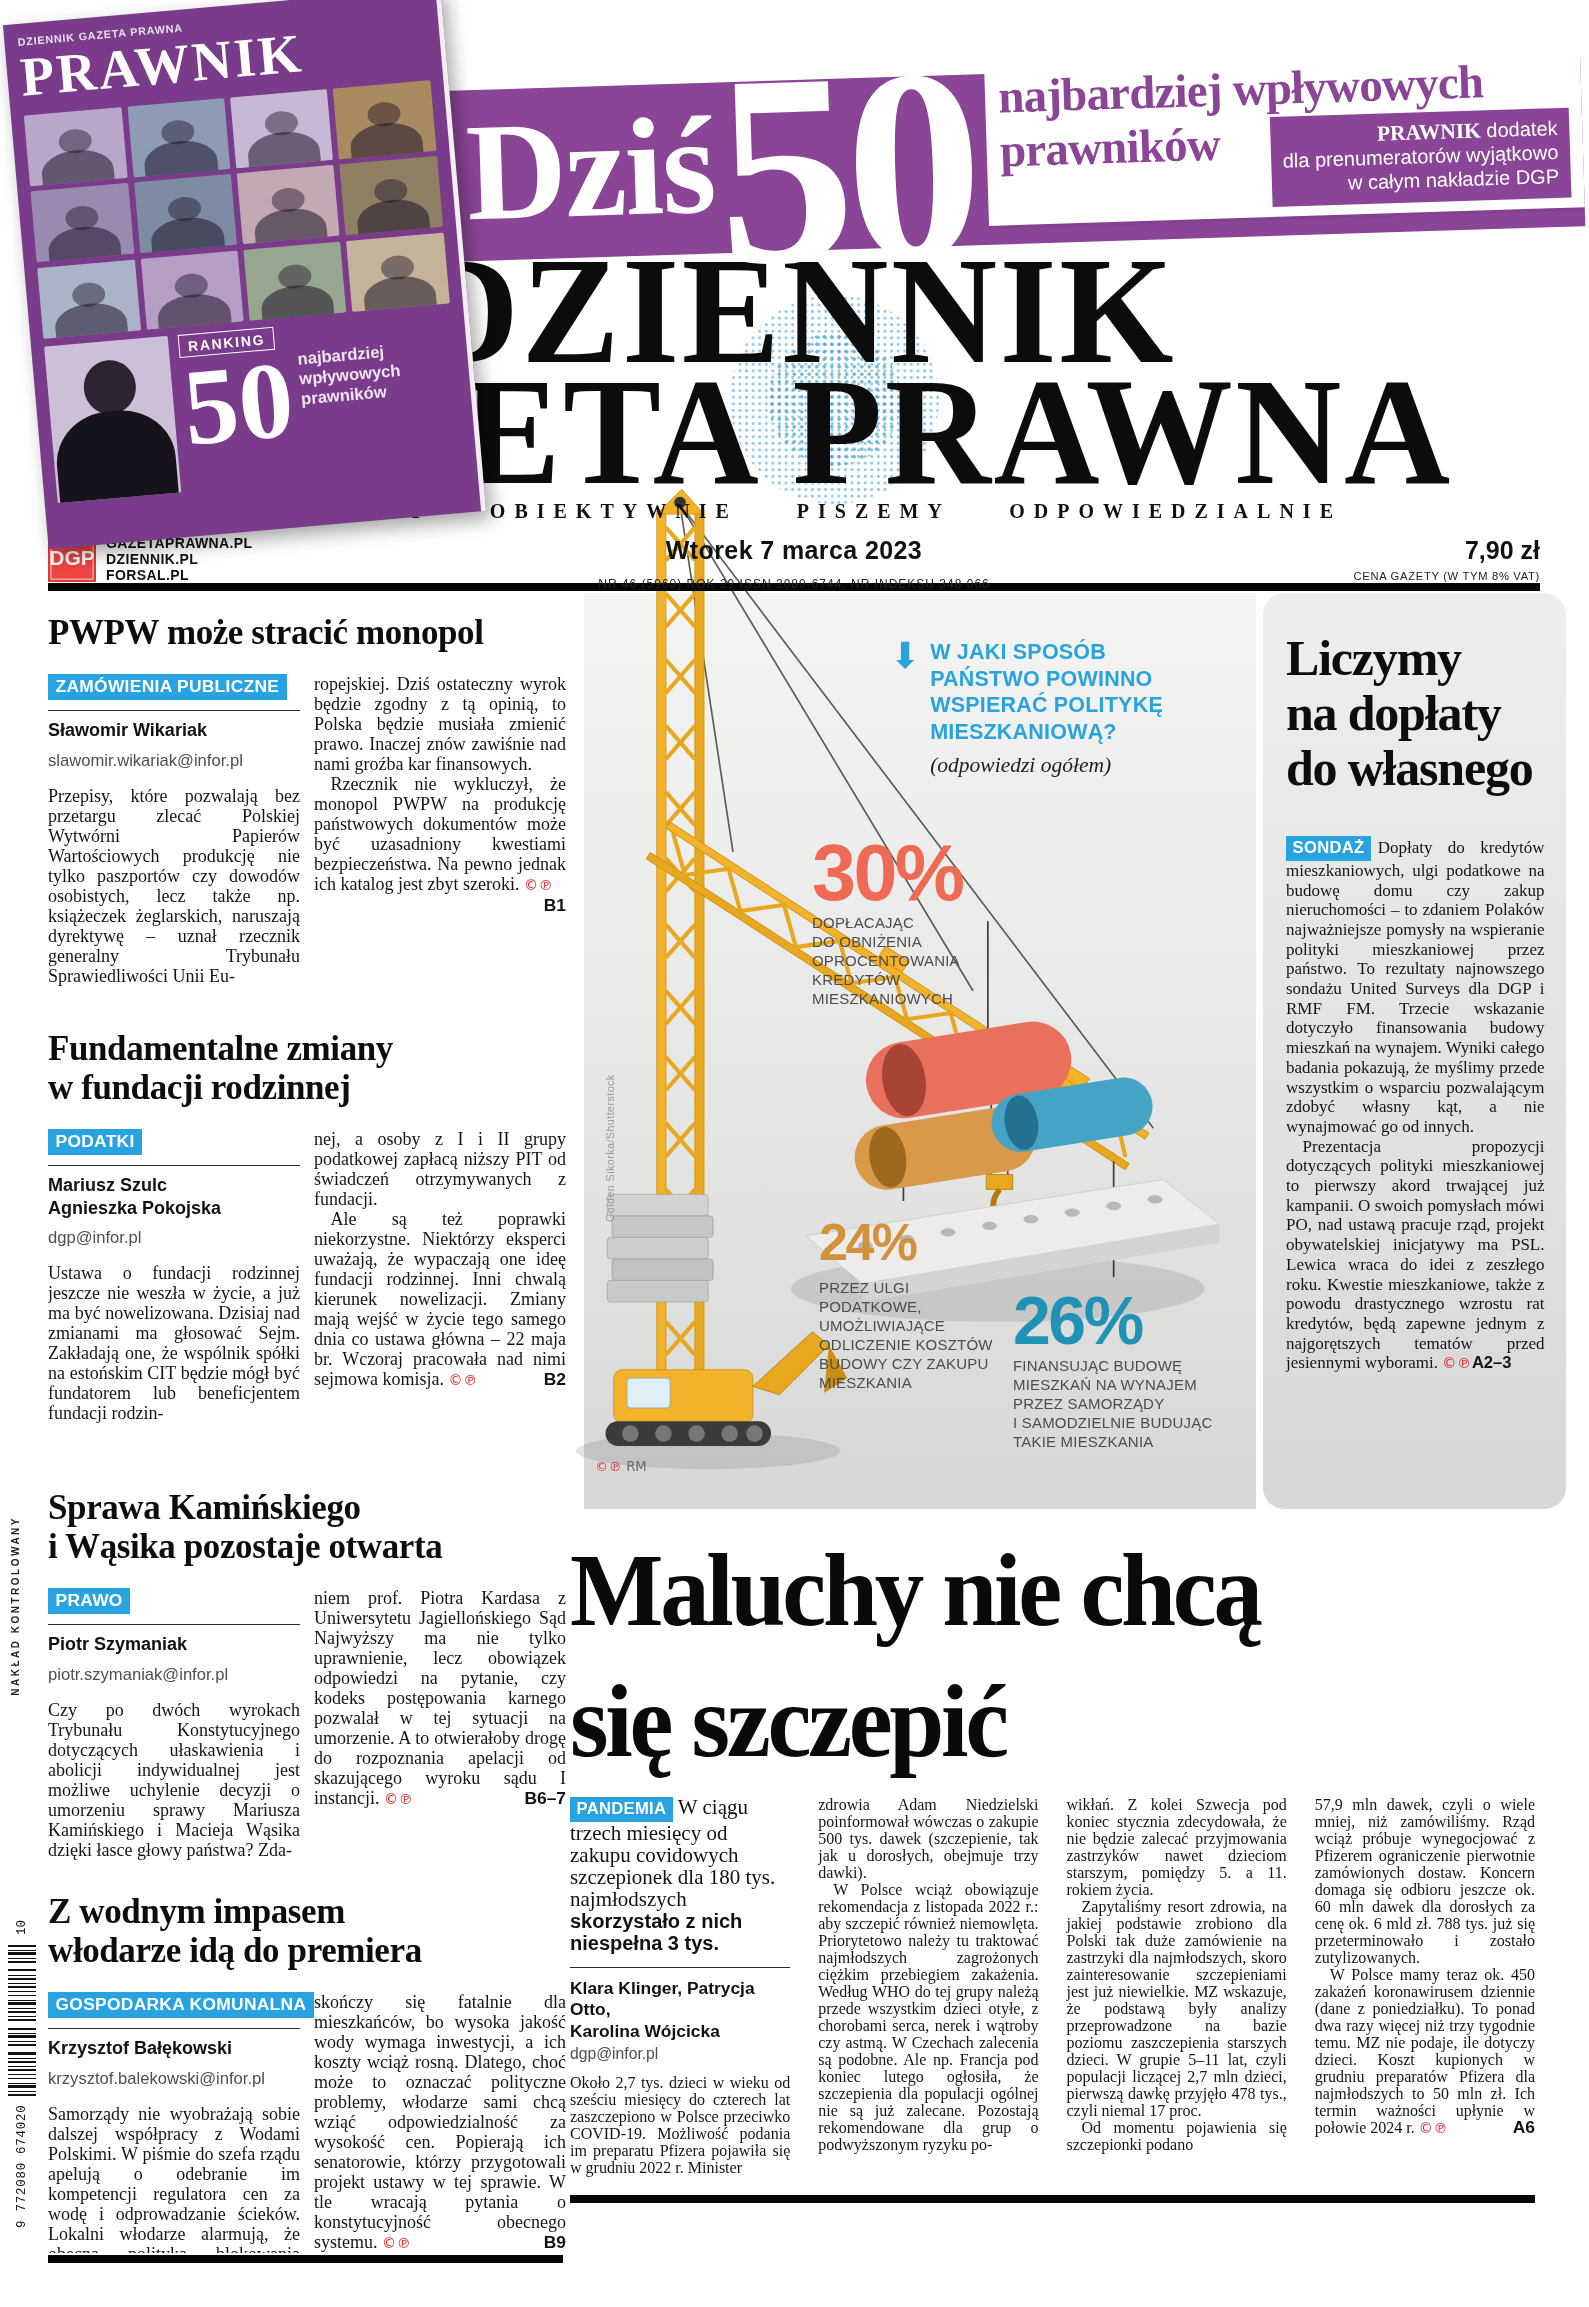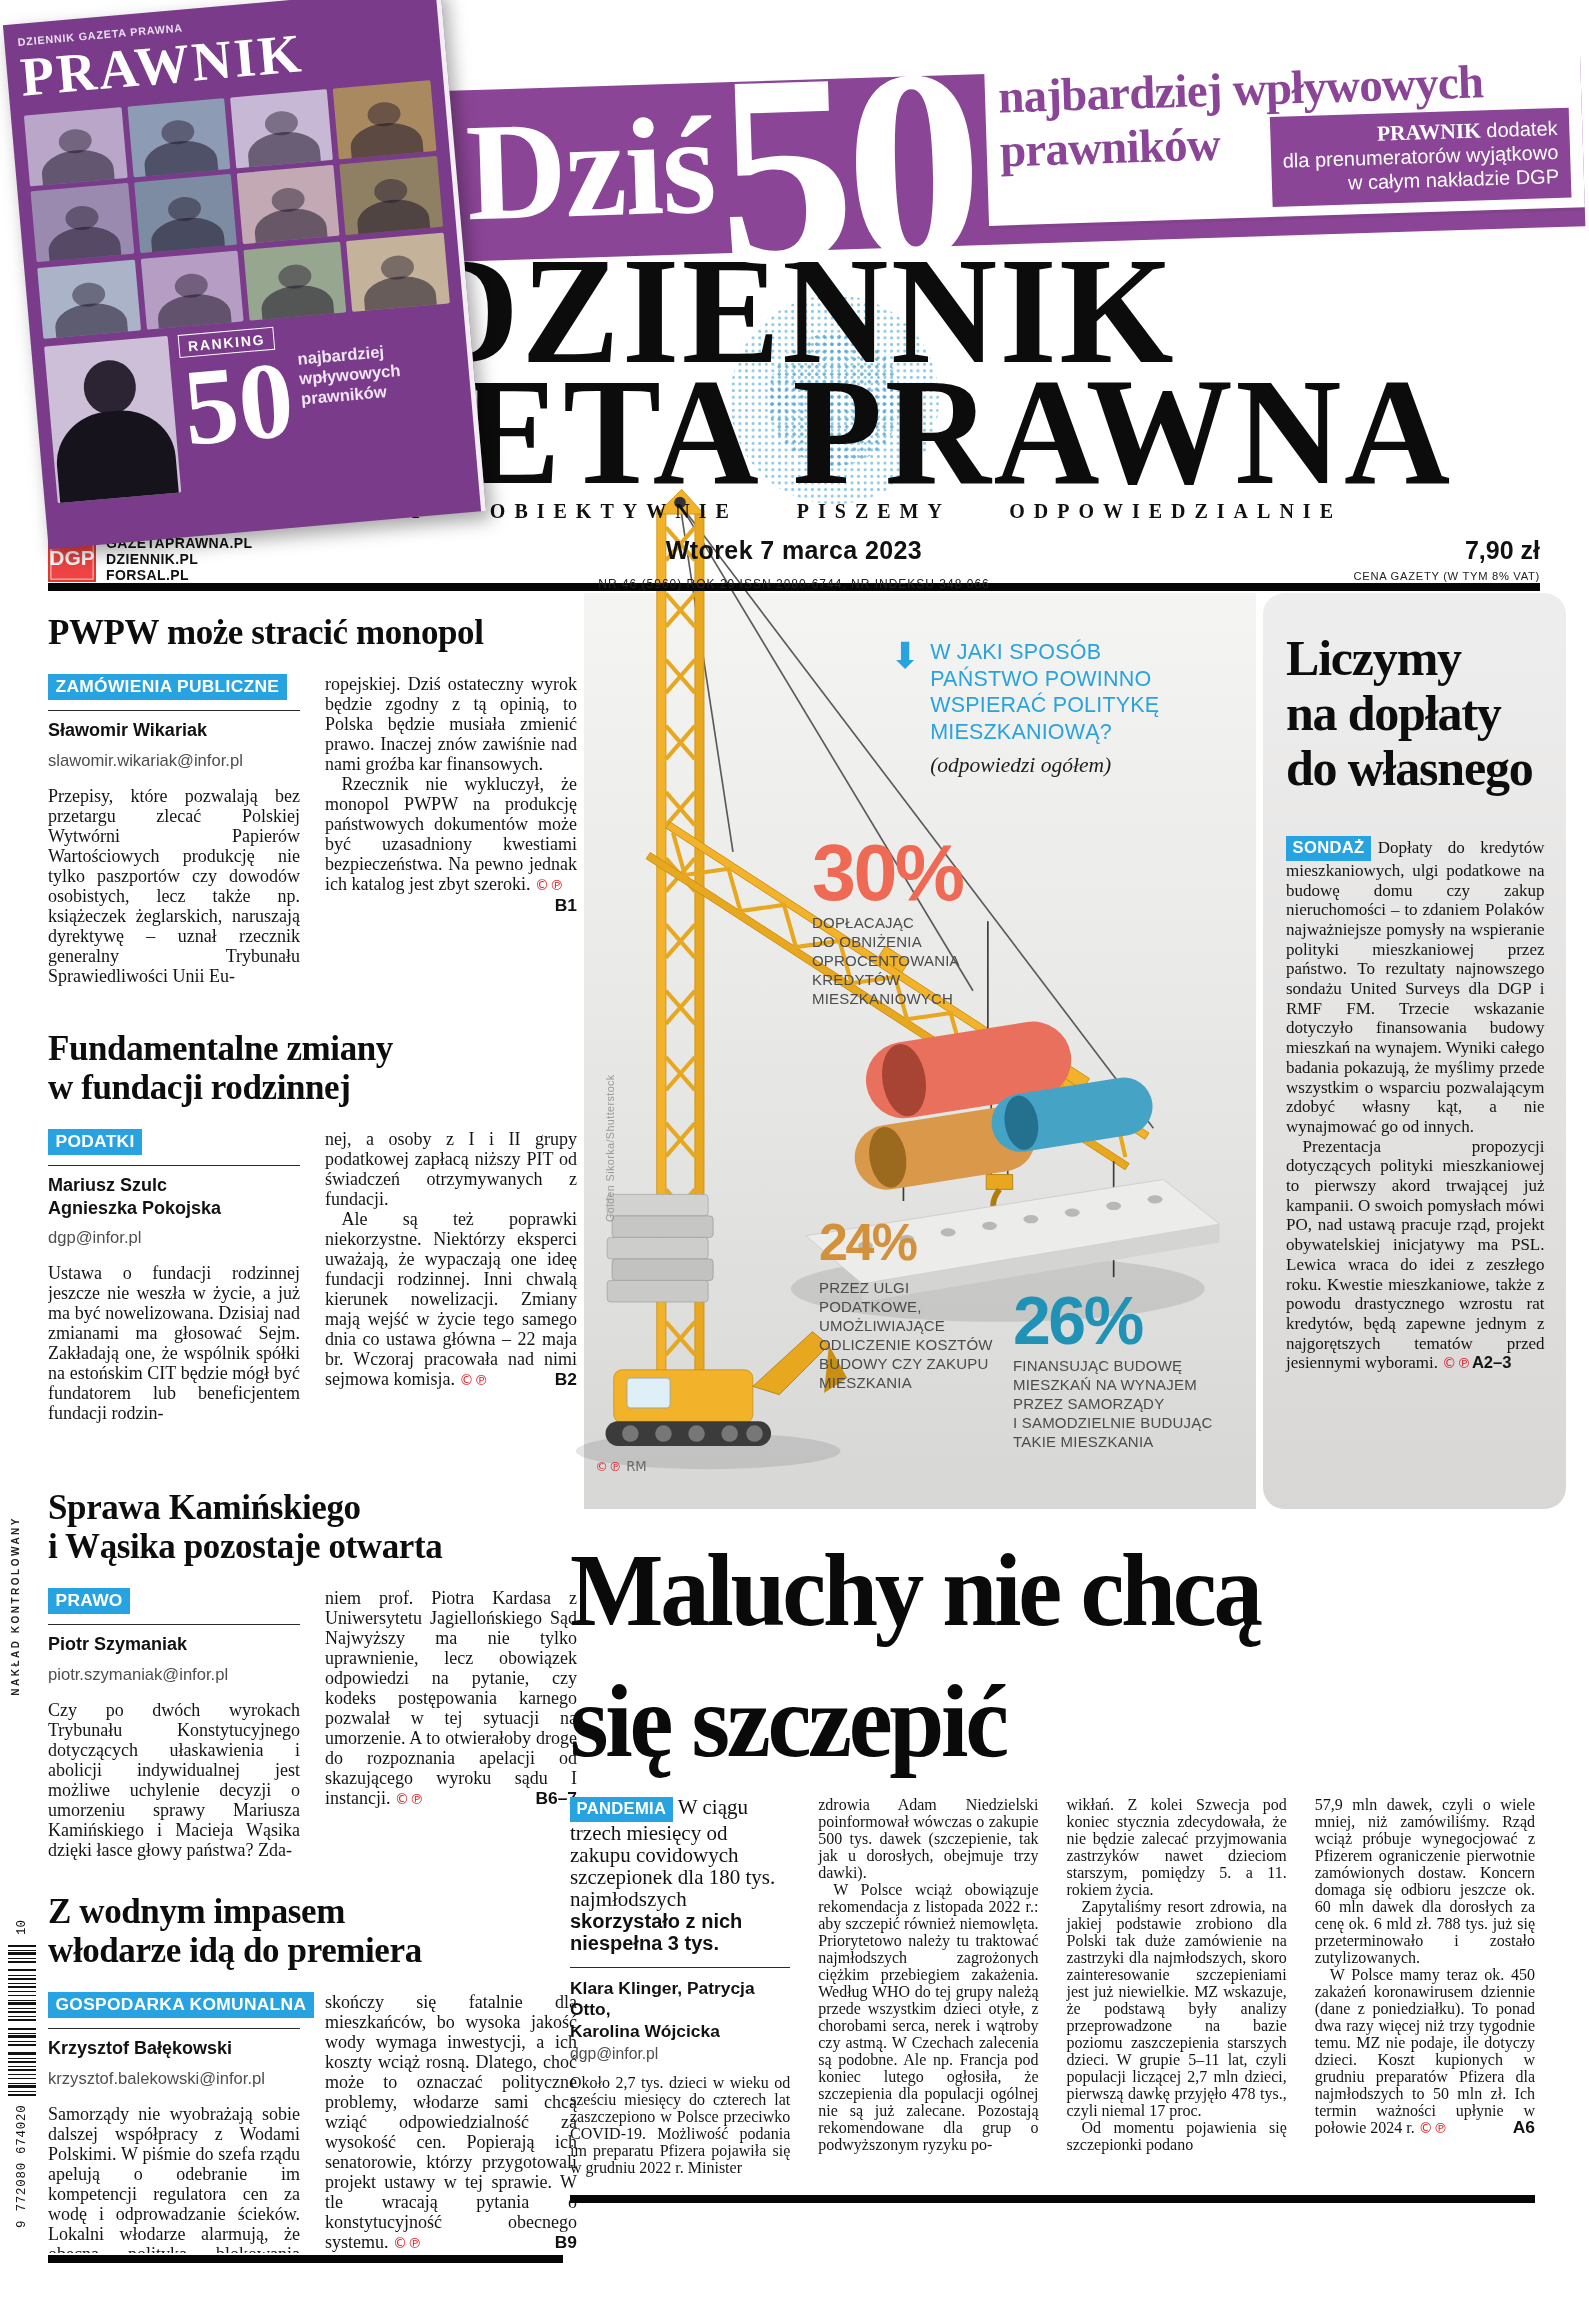--- a/index.html
+++ b/index.html
@@ -70,21 +70,21 @@
   .date{font-weight:700;font-size:25px;letter-spacing:0.4px}
   .issue{font-size:12px;letter-spacing:1px;color:#222;margin-top:12px}
   .price-block{margin-left:auto;text-align:right;padding-top:1.7px}
   .price{font-weight:700;font-size:25px}
   .price-note{font-size:11.2px;letter-spacing:0.7px;color:#222;margin-top:5.8px}
   .black-rule{position:absolute;left:48px;top:583px;width:1492px;height:7.5px;background:#060606;z-index:2}
 
   
   .article{position:absolute;left:48px;width:535px;overflow:hidden}
   .art-head{font-weight:700;font-size:35px;line-height:39px;letter-spacing:-0.4px;white-space:pre-line;color:#0d0d0d}
-  .art-cols{display:flex;gap:25px;margin-top:21.5px}
+  .art-cols{display:flex;gap:14px;margin-top:21.5px}
   .art-col{width:252px}
   .kicker{display:inline-block;background:#28a3e2;color:#fff;font-family:"Liberation Sans","DejaVu Sans",sans-serif;
     font-weight:700;font-size:17.4px;line-height:17.4px;padding:4.1px 7.5px 5px;letter-spacing:0.3px;white-space:nowrap}
   .krule{border:0;border-top:1.7px solid #2b2b2b;margin:10px 0 8.3px}
   .author{font-family:"Liberation Sans","DejaVu Sans",sans-serif;font-weight:700;font-size:18px;line-height:22.4px;white-space:pre-line}
   .email{font-family:"Liberation Sans","DejaVu Sans",sans-serif;font-size:16.6px;color:#4e4e4e;margin-top:9px}
   .art-col p{font-size:18px;line-height:20px;text-align:justify;color:#141414}
   .art-col .lede{margin-top:15px}
   .art-col p + p{text-indent:16.6px}
   .cp{color:#e01f26;font-family:"DejaVu Sans",sans-serif;font-size:14px;letter-spacing:0.8px;white-space:nowrap}
@@ -94,21 +94,21 @@
   #art2{top:1488px;height:402px}
   #art3{top:1892px;height:361px}
   .rule-left{position:absolute;left:48px;top:2255px;width:515px;height:7.5px;background:#060606}
 
   
   .ig-panel{position:absolute;left:584px;top:593px;width:672px;height:916px;z-index:0;
     background:linear-gradient(180deg,#f4f4f3 0%,#e9e9e8 45%,#d7d7d6 100%)}
   .crane-svg{position:absolute;left:0;top:-132px;width:672px;height:1048px;overflow:visible}
   .ig-q{position:absolute;left:306px;top:46px;width:286px;display:flex;gap:10px;align-items:flex-start}
   .down-arrow{color:#29a3dd;font-size:36px;line-height:33px;font-family:"DejaVu Sans",sans-serif}
-  .ig-q-text{color:#29a3dd;font-family:"Liberation Sans","DejaVu Sans",sans-serif;font-weight:400;
+  .ig-q-text{color:#29a3dd;font-family:"Liberation Sans","DejaVu Sans",sans-serif;font-weight:700;
     font-size:21.5px;line-height:26.5px;letter-spacing:0.2px}
   .ig-note{font-style:italic;font-size:21.5px;margin-top:8.3px;color:#1c1c1c;font-weight:400}
   .pct{position:absolute;font-family:"Liberation Sans","DejaVu Sans",sans-serif}
   .pct .v{font-weight:700;letter-spacing:-2.5px}
   .pct .lab{font-size:15px;line-height:19px;color:#4c4c4c;margin-top:5px;white-space:pre-line;letter-spacing:0.2px}
   #p30{left:228px;top:244px;width:190px}
   #p30 .v{font-size:79px;line-height:71px;color:#ee6a55}
   #p24{left:235px;top:619px;width:199px}
   #p24 .v{font-size:52px;line-height:61px;color:#d3913c}
   #p23{left:429px;top:697px;width:215px}

